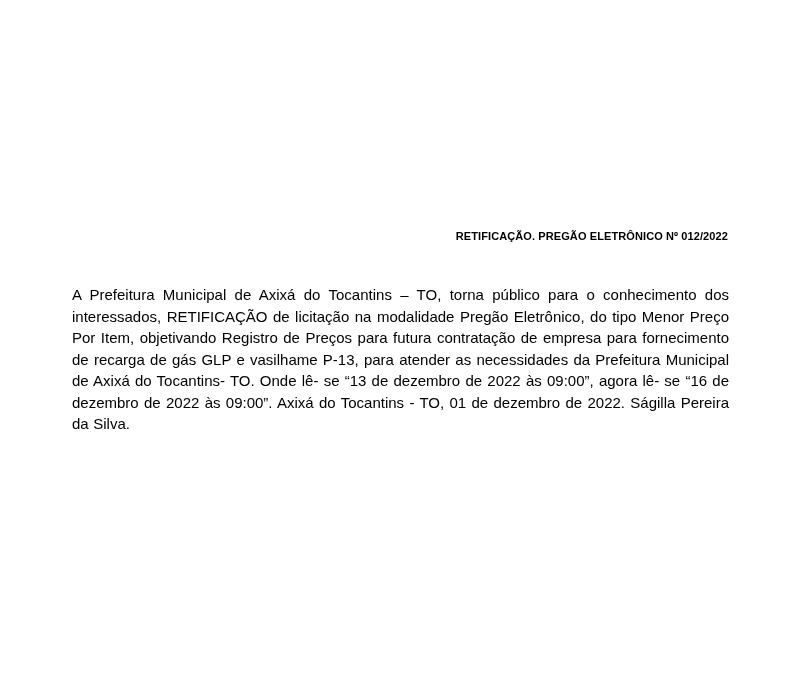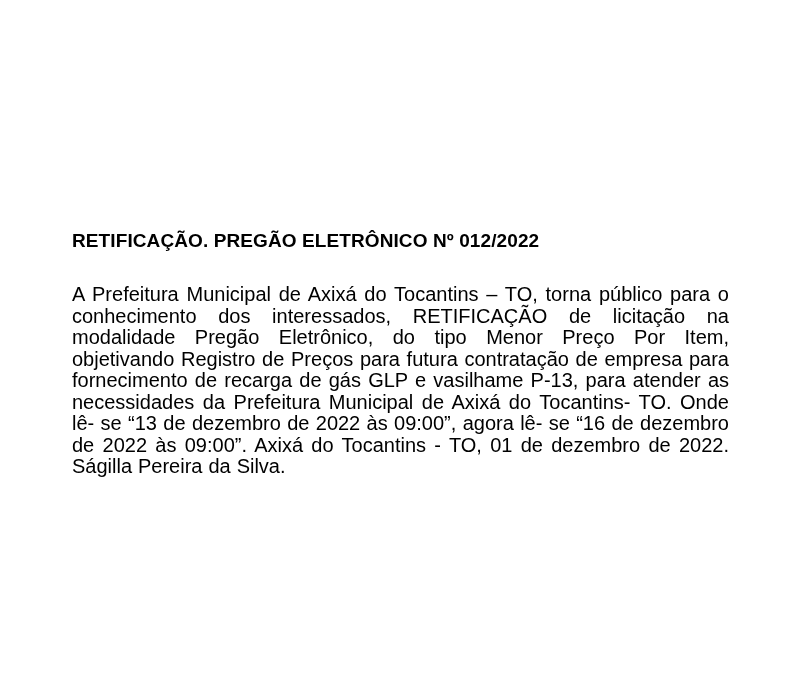--- a/index.html
+++ b/index.html
@@ -21,32 +21,32 @@
     top: 0;
     width: 800px;
     height: 684px;
     background: #ffffff;
   }
   .doc-title {
     position: absolute;
     left: 72px;
     top: 230px;
     width: 656px;
-    text-align: left;
-    font-size: 19px;
+    text-align: right;
+    font-size: 11px;
     font-weight: bold;
     letter-spacing: 0.1px;
     line-height: 1.2;
   }
   .doc-body {
     position: absolute;
     left: 72px;
     top: 284px;
     width: 657px;
-    font-size: 20px;
+    font-size: 15px;
     line-height: 21.5px;
     text-align: justify;
     text-justify: inter-word;
     word-spacing: 0.4px;
   }
   .doc-body p {
     margin: 0;
   }
 </style>
 </head>

